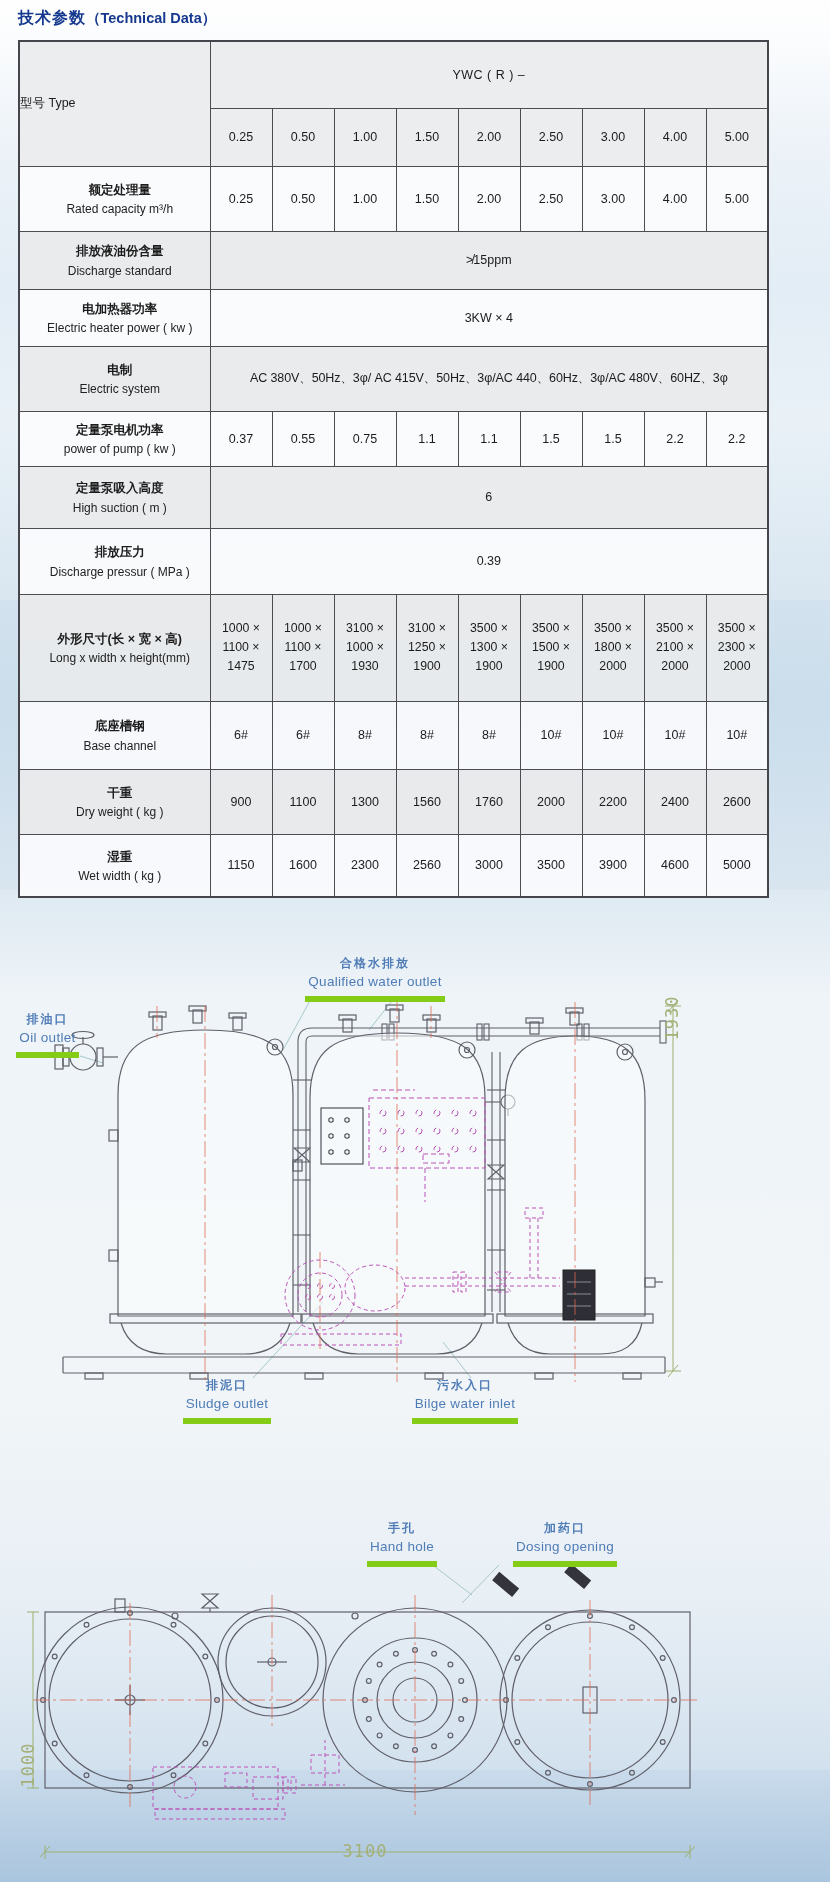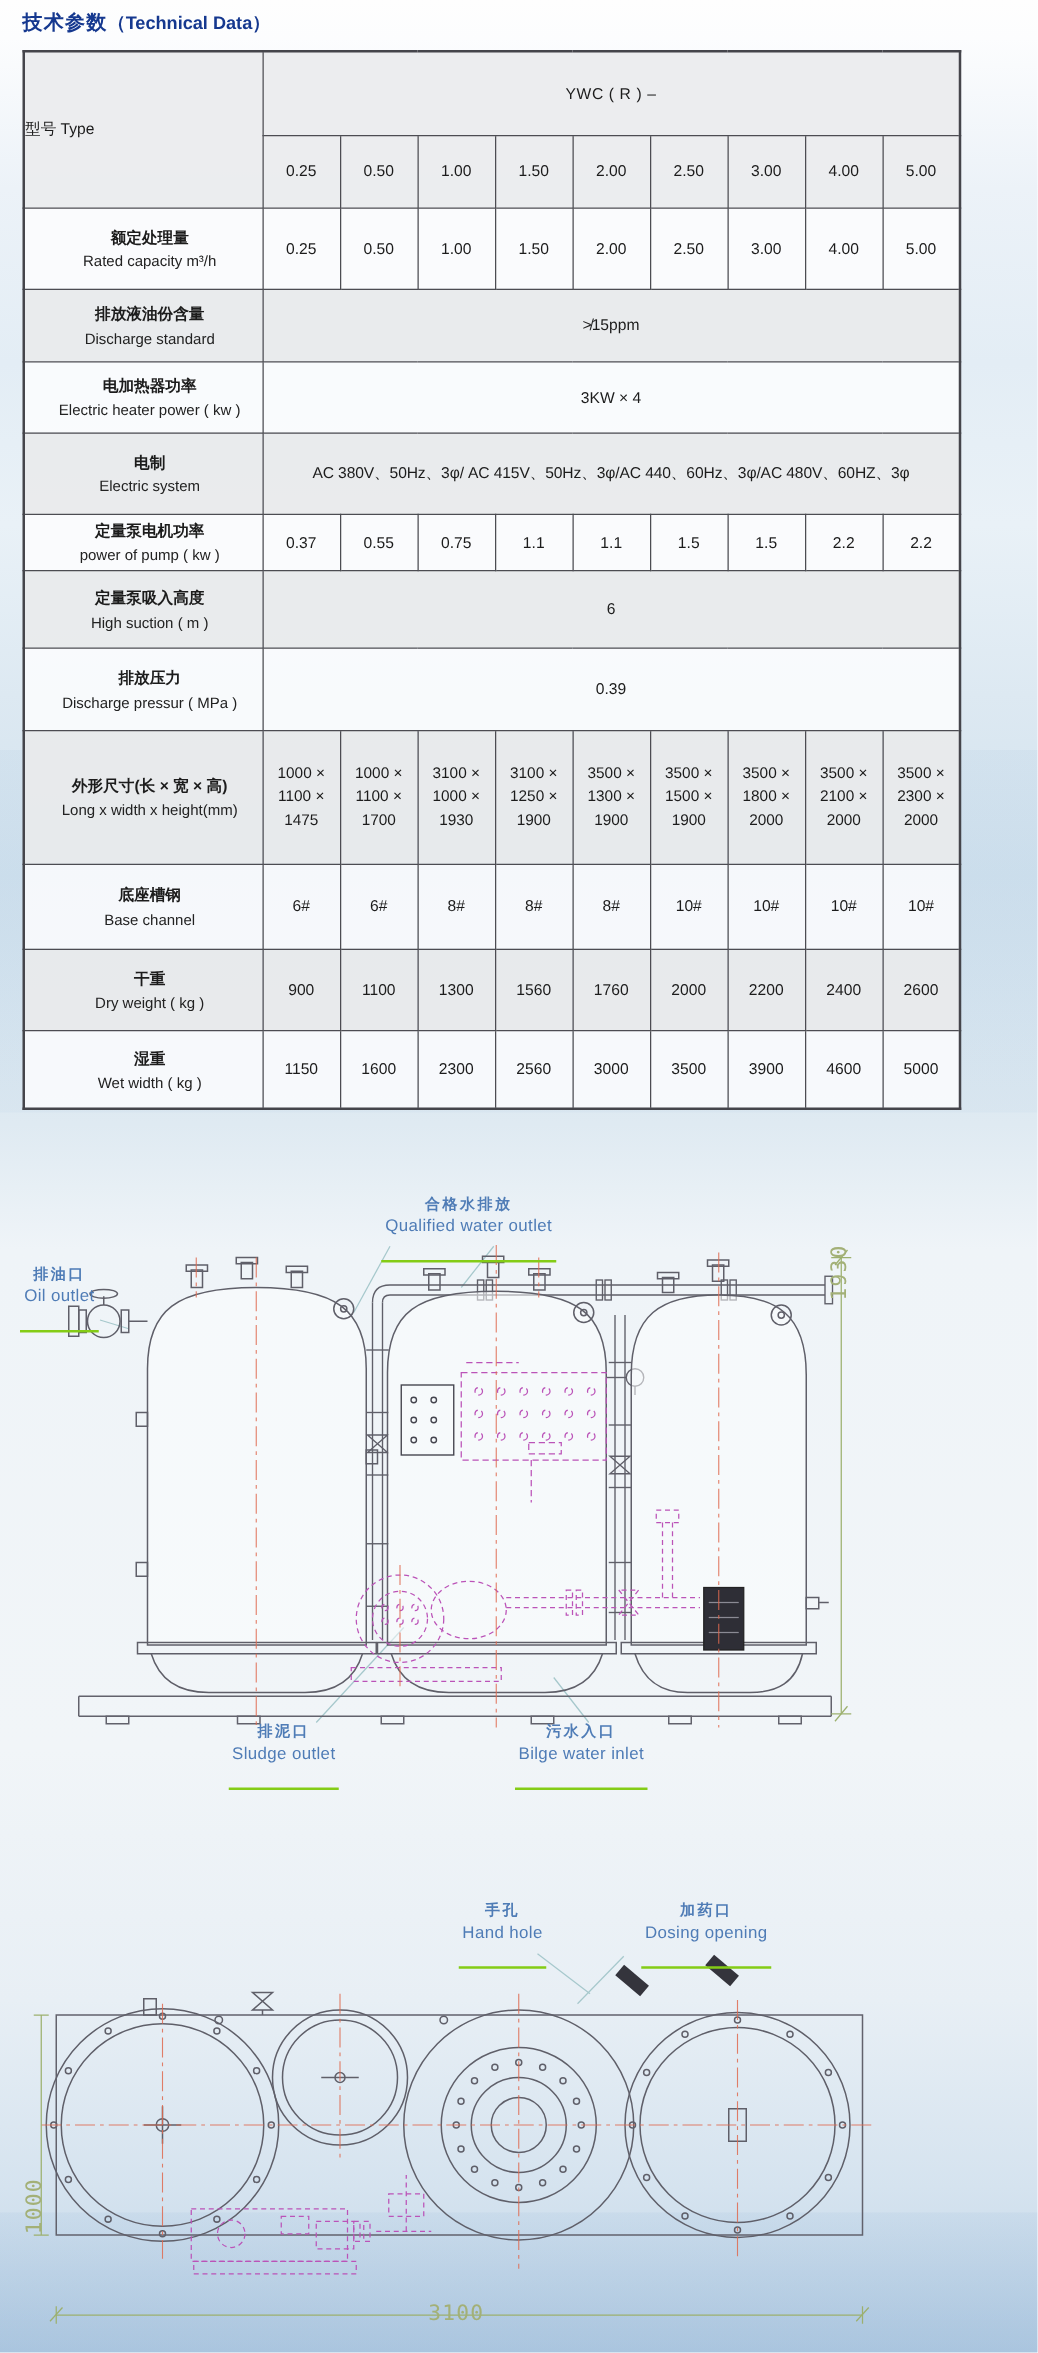--- a/index.html
+++ b/index.html
@@ -32,21 +32,21 @@
   .val-line{line-height:1.55;font-size:12.3px}
   .span-small{font-size:11.5px;letter-spacing:-.1px}
 
   .drawing{position:absolute}
   .elev{left:25px;top:950px;width:700px;height:480px}
   .plan{left:25px;top:1515px;width:700px;height:367px}
   .dsvg{position:absolute;left:0;top:0}
 
   .dlabel{position:absolute;text-align:center;color:#4f7cb6;line-height:1.25}
   .dlabel .zh{font-size:12px;font-weight:600;letter-spacing:2px}
-  .dlabel .en{font-size:13.5px;display:inline-block;border-bottom:2px solid #84cc16;padding:1px 3px 18px;letter-spacing:.3px}
+  .dlabel .en{font-size:13.5px;display:inline-block;border-bottom:6px solid #84cc16;padding:1px 3px 5px;letter-spacing:.3px}
   .dim{position:absolute;color:#a3b077;font-size:17px;font-family:"DejaVu Sans Mono","Liberation Mono",monospace;letter-spacing:1px;text-align:center}
   .rot{transform:rotate(-90deg);transform-origin:center center}
 </style>
 </head>
 <body>
 
 <div class="photo-hint band-a"></div>
 <div class="photo-hint band-b"></div>
 
 <div class="title"><span class="t-zh">技术参数</span><span class="t-en">（Technical Data）</span></div>
@@ -111,21 +111,21 @@
         </th>
         <td colspan="9">3KW × 4</td>
       </tr>
       <tr class="shade" style="height: 65px;">
         <th class="label-cell">
           <div class="lbl-zh">电制</div>
           <div class="lbl-en">Electric system</div>
         </th>
         <td class="span-small" colspan="9">AC 380V、50Hz、3φ/ AC 415V、50Hz、3φ/AC 440、60Hz、3φ/AC 480V、60HZ、3φ</td>
       </tr>
-      <tr style="height: 45px;">
+      <tr style="height: 55px;">
         <th class="label-cell">
           <div class="lbl-zh">定量泵电机功率</div>
           <div class="lbl-en">power of pump ( kw )</div>
         </th>
         <td>0.37</td>
         <td>0.55</td>
         <td>0.75</td>
         <td>1.1</td>
         <td>1.1</td>
         <td>1.5</td>

